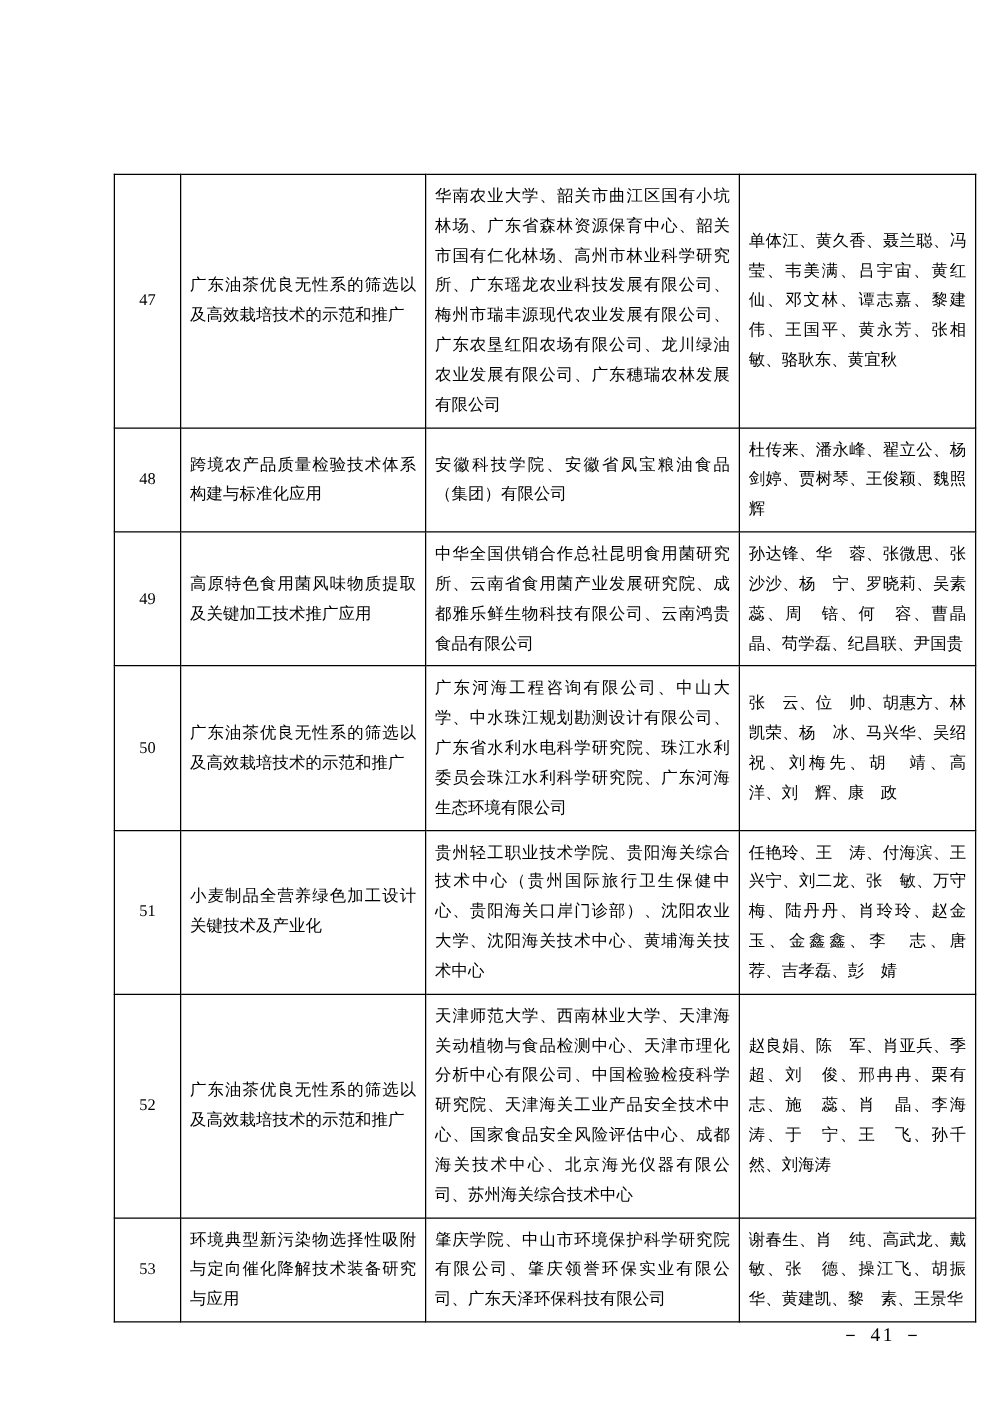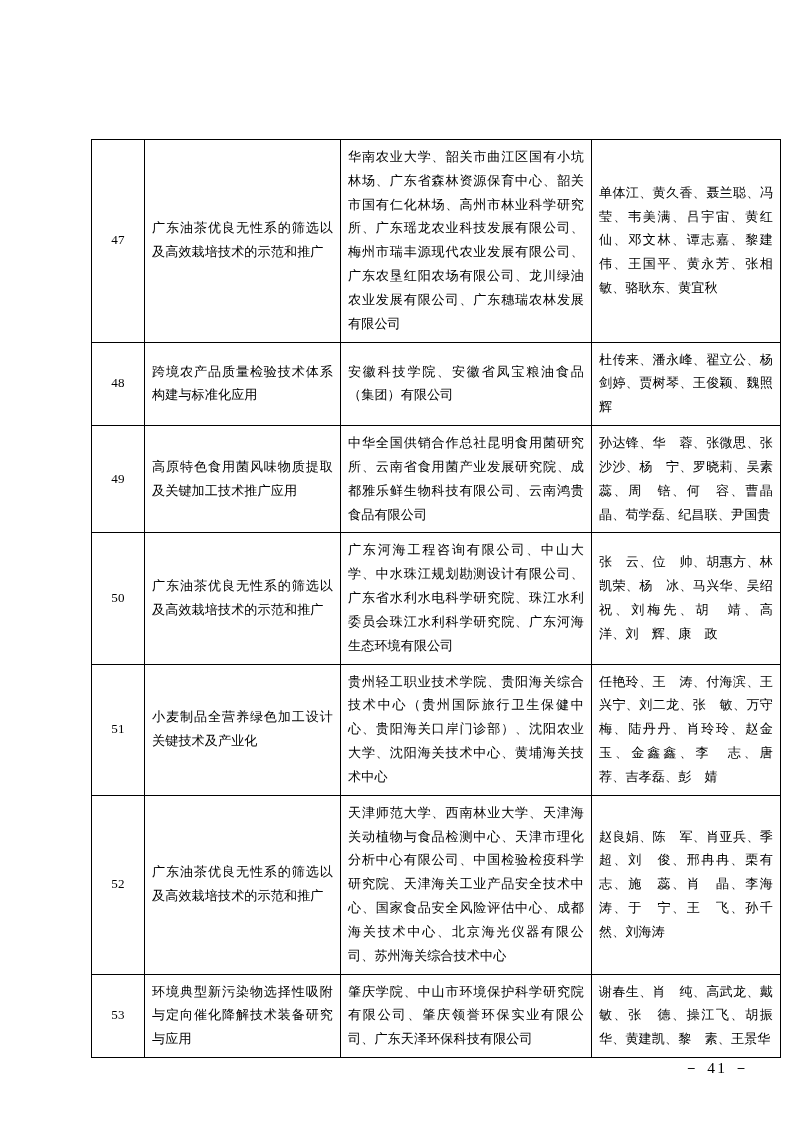--- a/index.html
+++ b/index.html
@@ -77,21 +77,21 @@
   td.col-people {
     width: 174px;
     text-align: justify;
     text-align-last: left;
     padding-left: 9px;
     padding-right: 6px;
   }
 
   .page-number {
     position: absolute;
-    right: 49px;
+    right: 60px;
     bottom: 52px;
     font-size: 15.5px;
     font-family: "Liberation Serif", "DejaVu Serif", serif;
     color: #000;
     letter-spacing: 2.2px;
     white-space: nowrap;
   }
 </style>
 </head>
 <body>

